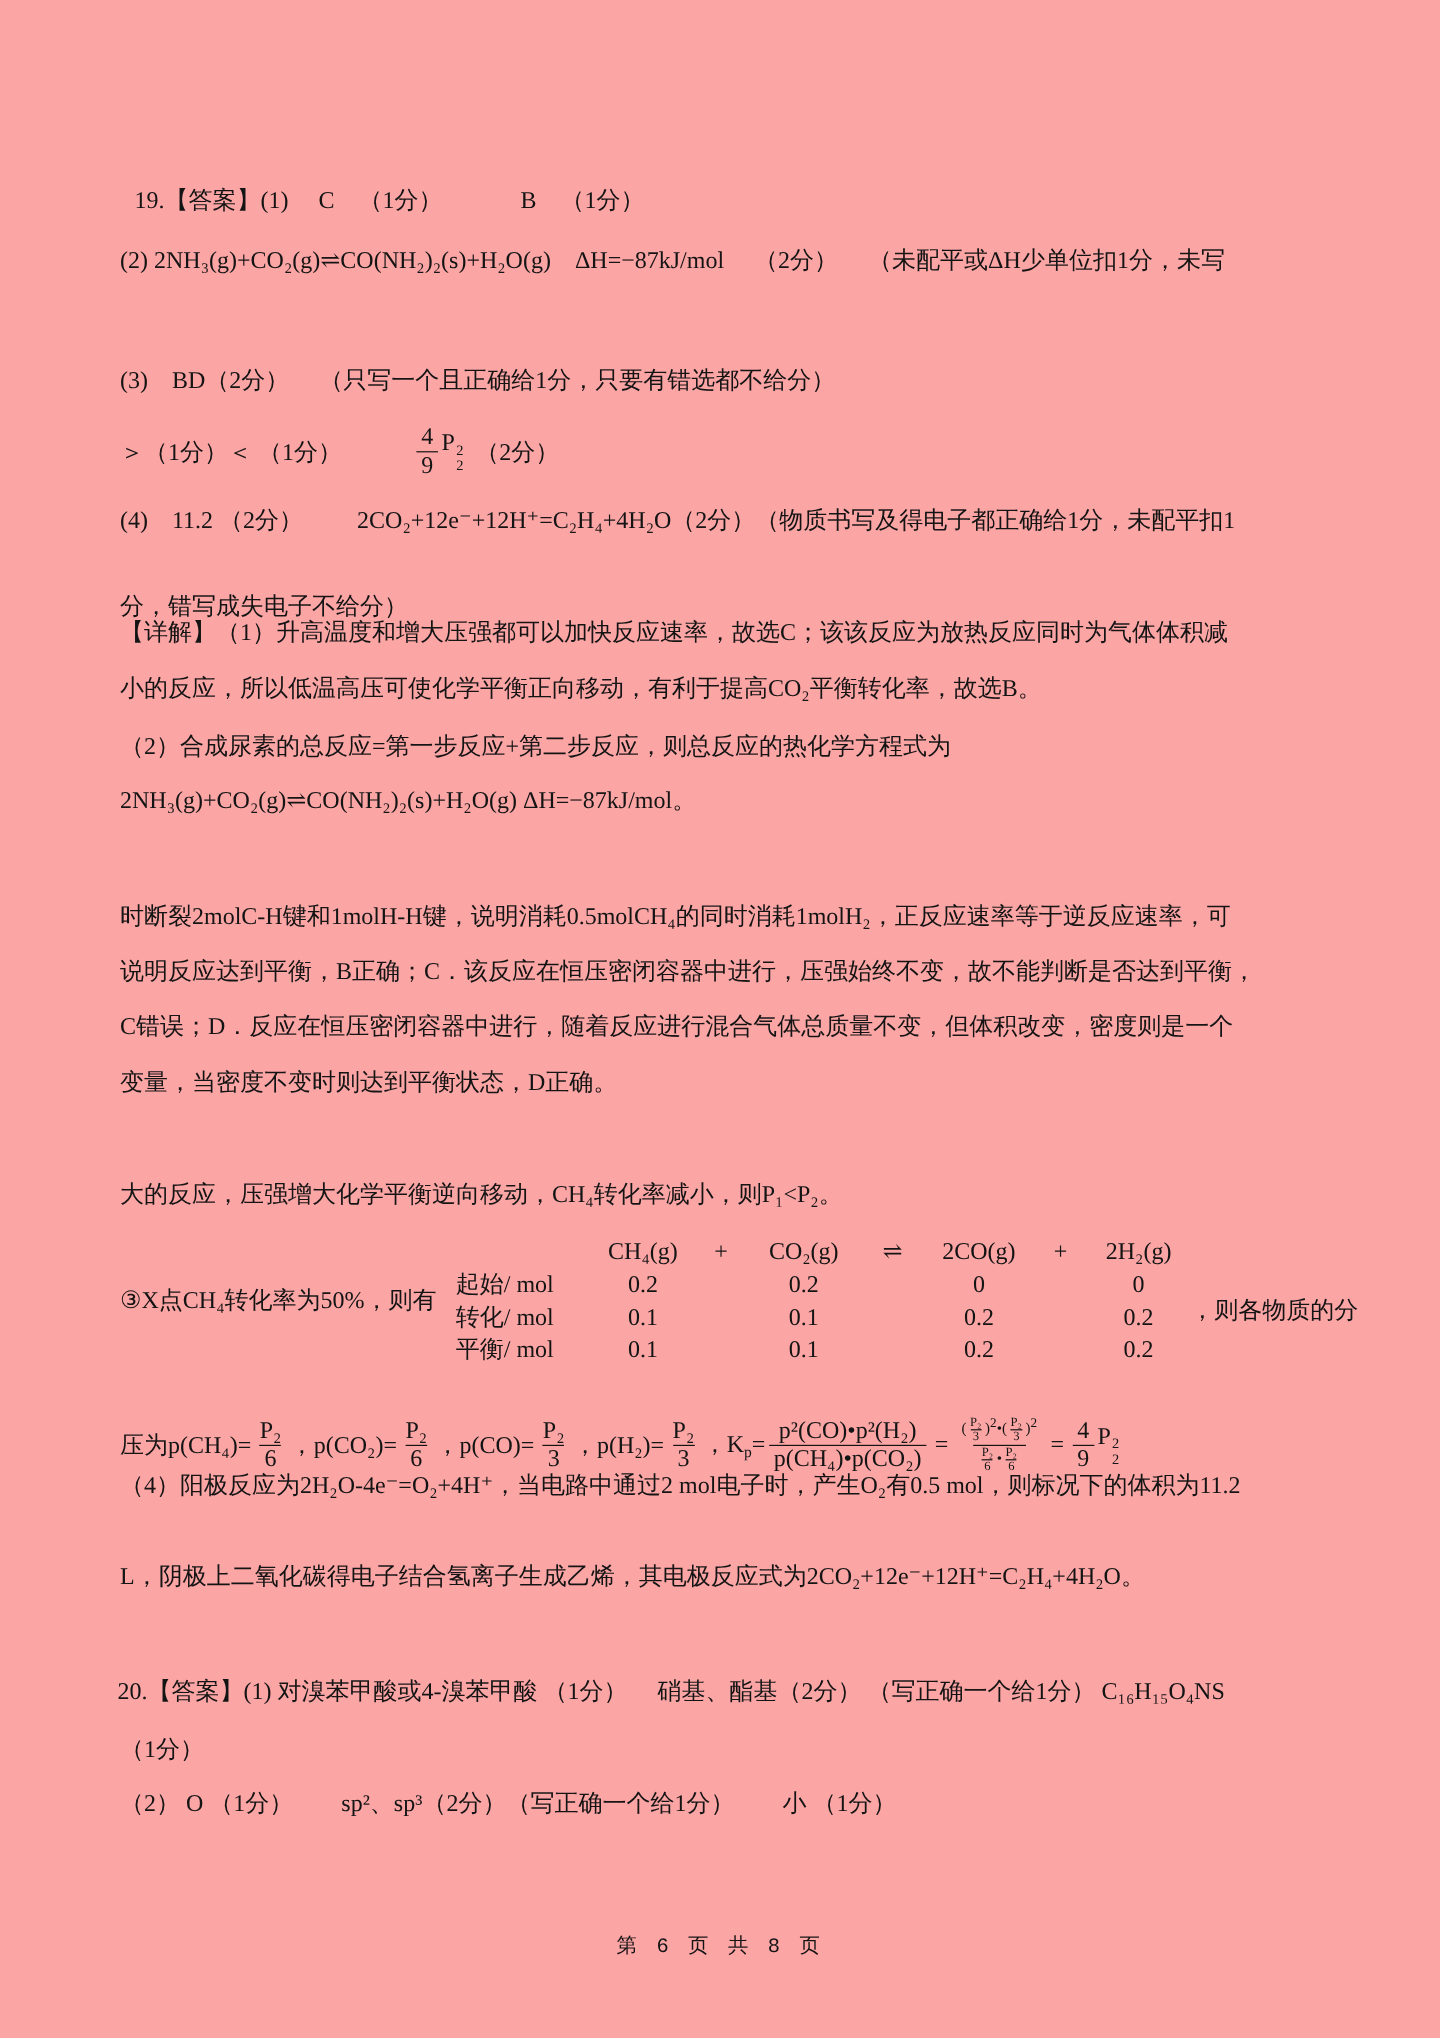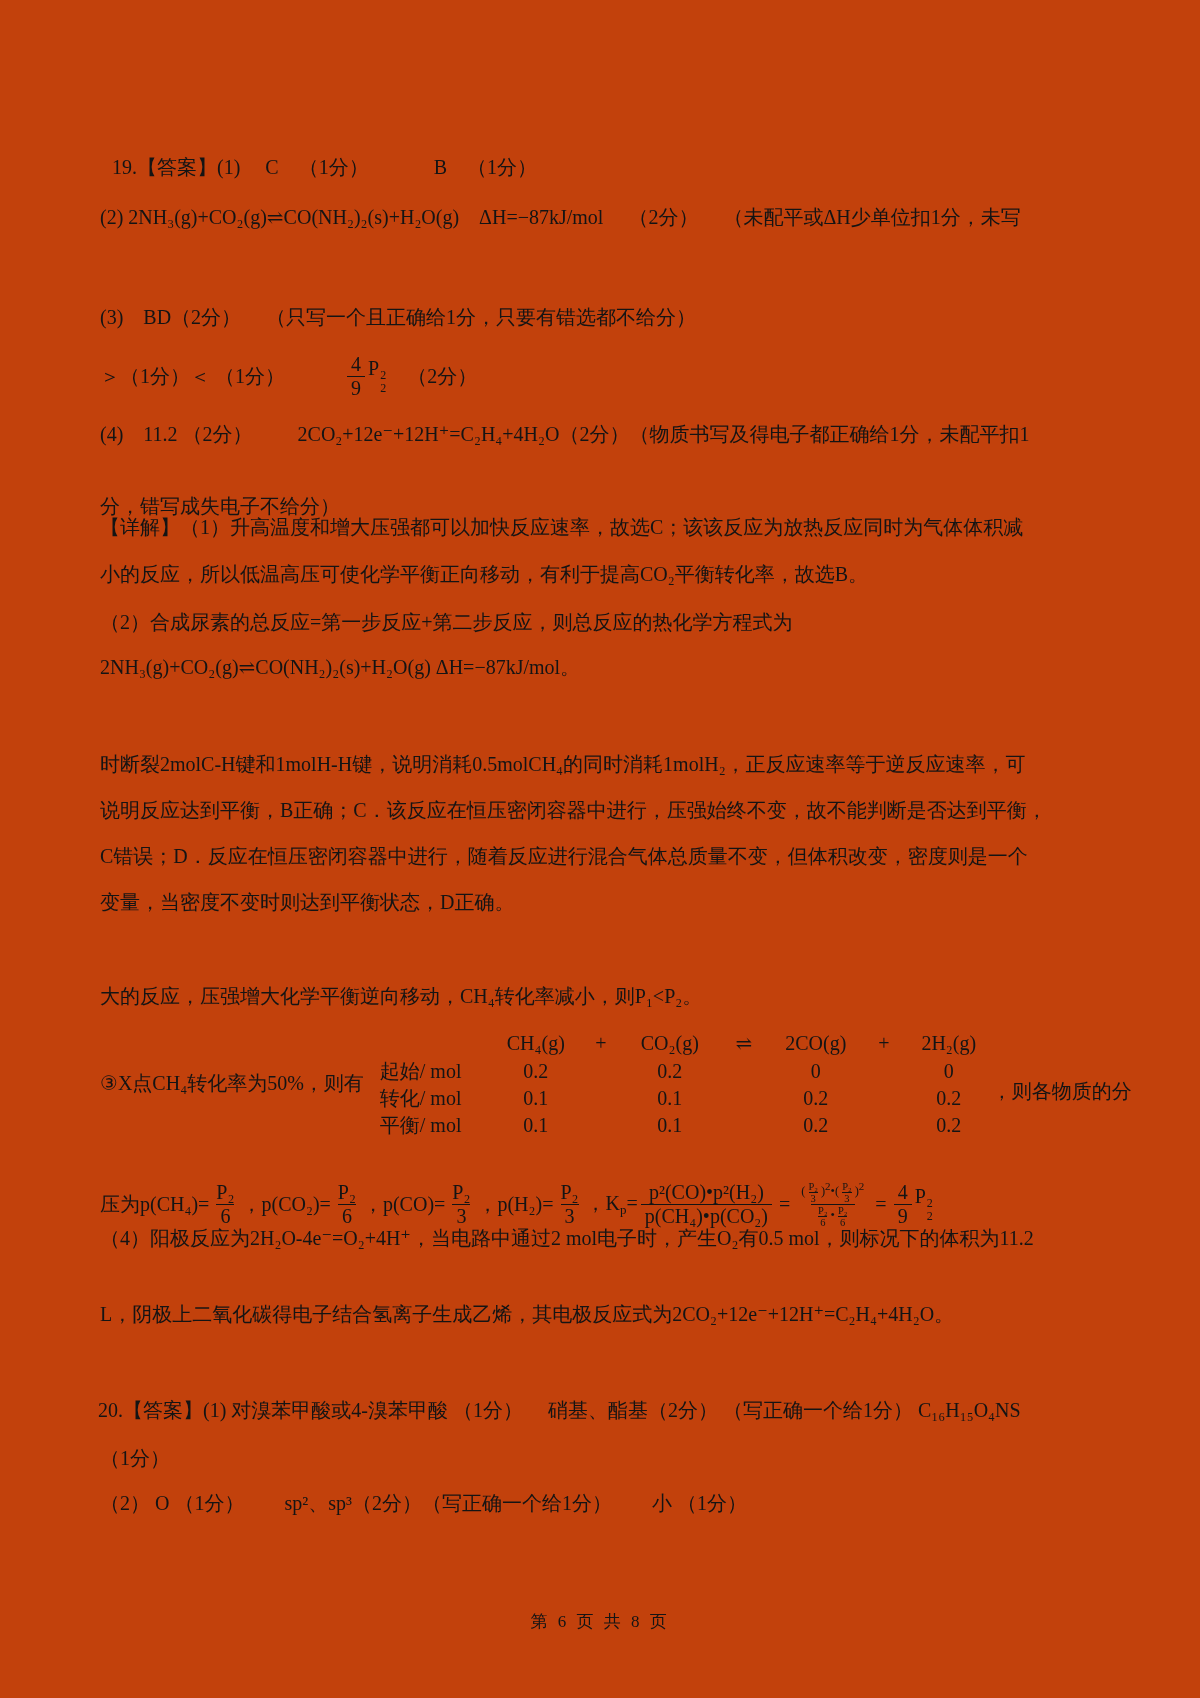--- a/index.html
+++ b/index.html
@@ -1,20 +1,20 @@
 <!DOCTYPE html>
 <html><head>
 <meta charset="utf-8">
 <style>
   html,body{margin:0;padding:0;background:#e8e8e8;}
   .page{
     position:relative;
     width:1200px;height:1698px;
     margin:0 auto;
-    background:#c2410c;
+    background:#fca5a5;
     color:#141414;
     font-family:"Liberation Serif","DejaVu Serif","DejaVu Sans",serif;
     font-size:20px;
     overflow:hidden;
   }
   .line{
     position:absolute;
     left:100px;
     white-space:nowrap;
     line-height:28px;
@@ -73,20 +73,21 @@
   }
   .ice-table .hdr{line-height:30px;}
   .ice-table .lbl{text-align:left;}
   .ice-right{margin-top:16px;}
   .footer{
     position:absolute;
     left:0;right:0;
     text-align:center;
     font-size:17px;
     letter-spacing:3px;
+    font-family:Liberation Mono, monospace;
   }
 </style>
 </head>
 <body>
 
 <div class="page">
 
   <div class="line" style="top:153px;left:112px">19.【答案】(1)　 C　（1分）　　　 B　（1分）</div>
   <div class="line" style="top:203px">(2) 2NH₃(g)+CO₂(g)⇌CO(NH₂)₂(s)+H₂O(g)　ΔH=−87kJ/mol　 （2分）　 （未配平或ΔH少单位扣1分，未写</div>
   <div class="line" style="top:303px">(3)　BD（2分）　 （只写一个且正确给1分，只要有错选都不给分）</div>
@@ -95,21 +96,21 @@
     <span>＞（1分）</span>
     <span style="">＜ （1分）</span>
     <span class="frac" style="margin-left:62px">
       <span class="fnum">4</span>
       <span class="fden">9</span>
     </span>
     <span><span>P</span><span class="pss">
           <span>2</span>
           <span>2</span>
         </span></span>
-    <span style="margin-left:21px">（2分）</span>
+    <span style="margin-left:10px">（2分）</span>
   </div>
 
   <div class="line" style="top:420px">(4)　11.2 （2分）　　 2CO₂+12e⁻+12H⁺=C₂H₄+4H₂O（2分）（物质书写及得电子都正确给1分，未配平扣1</div>
   <div class="line" style="top:492px">分，错写成失电子不给分）</div>
 
   <div class="line" style="top:513px">【详解】（1）升高温度和增大压强都可以加快反应速率，故选C；该该反应为放热反应同时为气体体积减</div>
   <div class="line" style="top:560px">小的反应，所以低温高压可使化学平衡正向移动，有利于提高CO₂平衡转化率，故选B。</div>
   <div class="line" style="top:608px">（2）合成尿素的总反应=第一步反应+第二步反应，则总反应的热化学方程式为</div>
   <div class="line" style="top:653px">2NH₃(g)+CO₂(g)⇌CO(NH₂)₂(s)+H₂O(g) ΔH=−87kJ/mol。</div>
 

